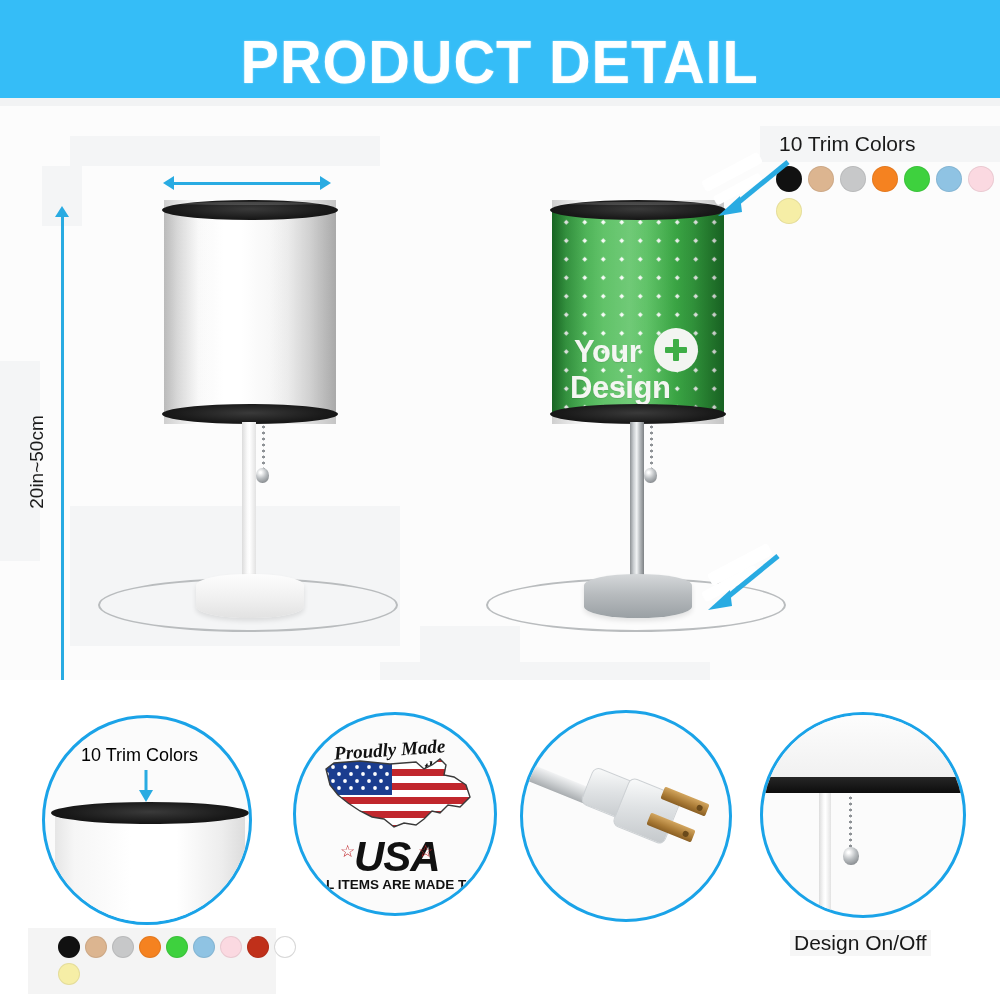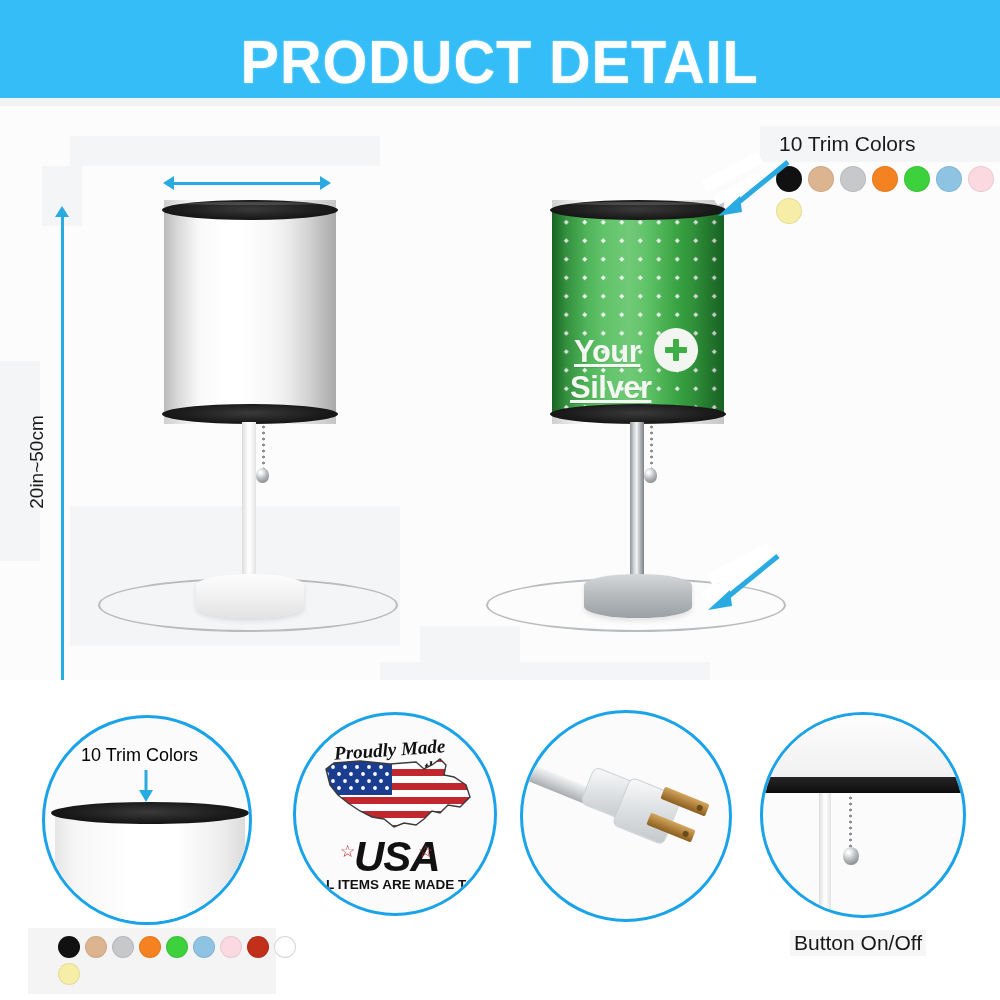--- a/index.html
+++ b/index.html
@@ -139,21 +139,20 @@
   }
   .plus-badge:before, .plus-badge:after {
     content:""; position:absolute; background:#3fae47; border-radius:1px;
   }
   .plus-badge:before { width:22px; height:6px; }
   .plus-badge:after  { width:6px;  height:22px; }
   .yd-text {
     position:absolute; color:#f4f6f2; font-weight:bold; font-size:31px;
     letter-spacing:-.5px; line-height:1;
     text-shadow:0 1px 1px rgba(0,0,0,.10);
-    text-decoration:underline;
   }
 
   
   .bottom { position:absolute; left:0; top:680px; width:1000px; height:320px; background:#ffffff; }
   .circ {
     position:absolute; border-radius:50%;
     border:3px solid #1aa3e8;
     background:#fbfbfb;
     overflow:hidden;
   }
@@ -274,21 +273,21 @@
 
     <div class="lamp" style="left:548px; top:94px; width:180px; height:450px;">
       <div class="shade-wrap" style="left:4px; top:0; width:172px; height:224px;">
         <div class="shade-body green">
           <div class="shade-dots"></div>
         </div>
         <div class="shade-gloss"></div>
 
         <div class="yd-text" style="left:22px; top:136px;">Your</div>
         <div class="plus-badge" style="left:102px; top:128px;"></div>
-        <div class="yd-text" style="left:18px; top:172px;">Silver</div>
+        <div class="yd-text" style="left:18px; top:172px;">Design</div>
 
         <div class="trim-bot"></div>
         <div class="trim-top">
           <div class="trim-top-hl"></div>
         </div>
       </div>
       <div class="chain" style="left:102px; top:224px; height:48px;"></div>
       <div class="chain-ball" style="left:96px; top:268px;"></div>
       <div class="pole silver" style="left:82px; top:222px; width:14px; height:180px;"></div>
       <div class="cord" style="left:-62px; top:378px; width:300px; height:54px;"></div>
@@ -436,16 +435,16 @@
         <div style="position:absolute; left:-20px; top:-10px; width:250px; height:80px;
                     background:linear-gradient(180deg,#ffffff,#efefef);
                     border-radius:50% 50% 0 0 / 80% 80% 0 0;"></div>
         <div style="position:absolute; left:-24px; top:62px; width:252px; height:16px;
                     background:linear-gradient(180deg,#262626,#0d0d0d);"></div>
         <div class="pole" style="left:56px; top:78px; width:12px; height:124px;"></div>
         <div class="chain" style="left:86px; top:80px; height:58px;"></div>
         <div class="chain-ball" style="left:80px; top:132px; width:16px; height:18px;"></div>
       </div>
     </div>
-    <div class="cap" style="left:790px; top:250px;">Button On/Off</div>
+    <div class="cap" style="left:790px; top:250px;">Design On/Off</div>
 
   </div>
 </div>
 
 </body></html>

